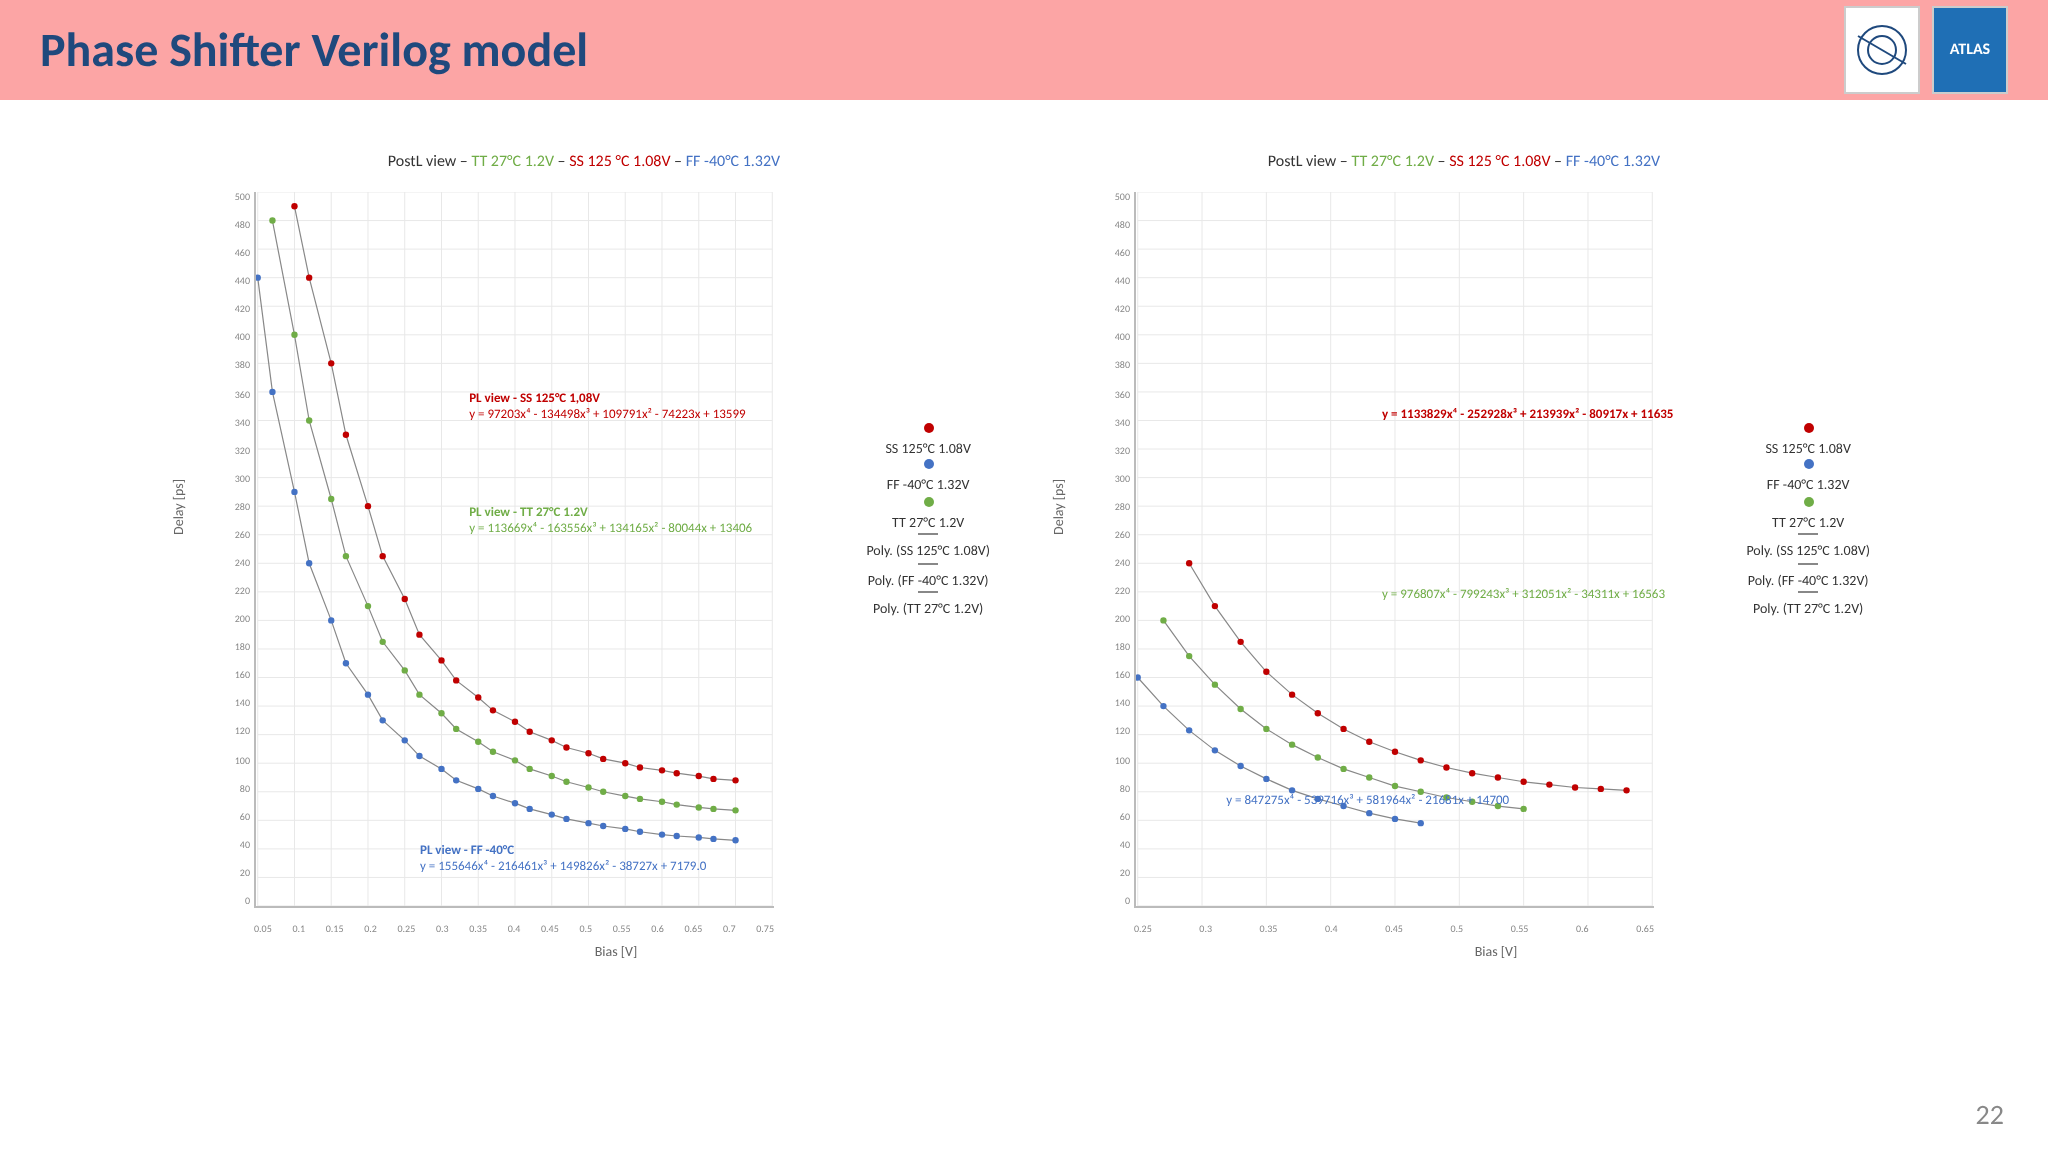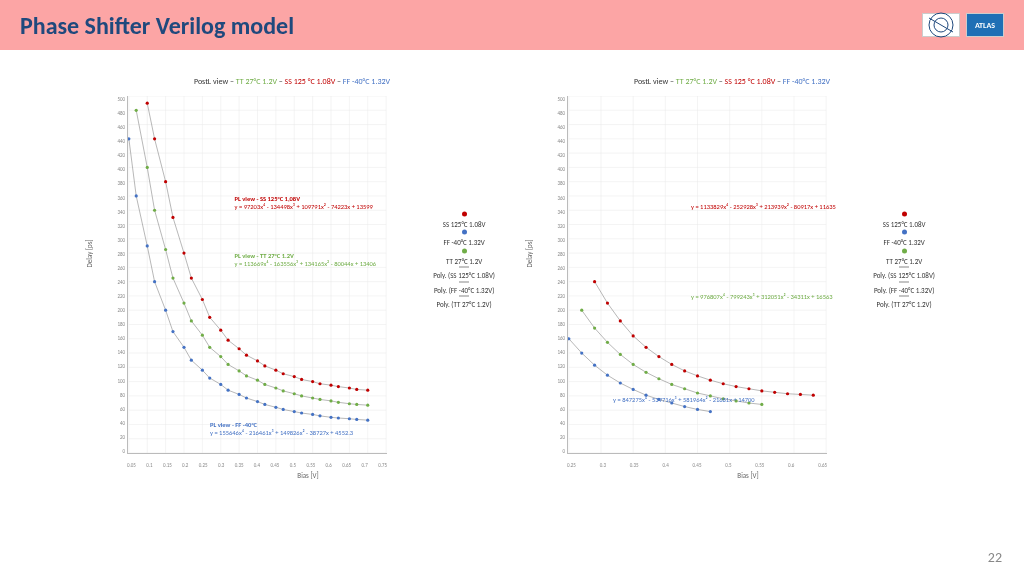--- a/index.html
+++ b/index.html
@@ -1,20 +1,20 @@
 <!DOCTYPE html>
 <html><head>
 <meta charset="utf-8">
 <style>
   * { margin:0; padding:0; box-sizing:border-box; }
   html,body { width:1024px; height:576px; font-family:Calibri,Arial,sans-serif; background:#fff; overflow:hidden; }
   .header { background:#fca5a5; height:50px; display:flex; align-items:center; padding:0 20px; justify-content:space-between; }
   .title { color:#1f497d; font-size:24px; font-weight:bold; }
   .logos { display:flex; gap:6px; }
-  .logo { width:38px; height:24px; background:#fff; border:1px solid #ccc; display:flex; align-items:center; justify-content:center; font-size:6px; color:#1f497d; font-weight:bold; text-align:center; }
+  .logo { width:38px; height:44px; background:#fff; border:1px solid #ccc; display:flex; align-items:center; justify-content:center; font-size:6px; color:#1f497d; font-weight:bold; text-align:center; }
   .body { padding:22px 35px 0; }
   .subtitle { font-size:20px; color:#222; margin-bottom:14px; }
   .charts { display:flex; gap:30px; justify-content:center; }
   .chart-box { width:410px; height:410px; border:none; position:relative; font-size:6px; color:#333; }
   .chart-title { text-align:center; font-size:8px; margin-top:4px; }
   .ct-tt { color:#70ad47; } .ct-ss { color:#c00000; } .ct-ff { color:#4472c4; } .ct-bk{color:#333}
   .plot { position:absolute; left:40px; top:24px; right:110px; bottom:28px; border-left:1px solid #bbb; border-bottom:1px solid #bbb; }
   .grid line { stroke:#e8e8e8; stroke-width:0.5; }
   .legend { position:absolute; right:2px; top:46%; transform:translateY(-50%); font-size:7px; line-height:1.5; }
   .legend div { display:flex; align-items:center; gap:3px;flex-direction:column; }
@@ -251,21 +251,21 @@
         <div class="ann" style="color: rgb(192, 0, 0); left: 36%; top: 30%;">
           <div style="font-weight: bold;">PL view - SS 125°C 1,08V</div>
           <div>y = 97203x⁴ - 134498x³ + 109791x² - 74223x + 13599</div>
         </div>
         <div class="ann" style="color: rgb(112, 173, 71); left: 36%; top: 44%;">
           <div style="font-weight: bold;">PL view - TT 27°C 1.2V</div>
           <div>y = 113669x⁴ - 163556x³ + 134165x² - 80044x + 13406</div>
         </div>
         <div class="ann" style="color: rgb(68, 114, 196); left: 30%; top: 85%;">
           <div style="font-weight: bold;">PL view - FF -40°C</div>
-          <div>y = 155646x⁴ - 216461x³ + 149826x² - 38727x + 4552.3</div>
+          <div>y = 155646x⁴ - 216461x³ + 149826x² - 38727x + 7179.0</div>
         </div>
       </div>
     <div class="chart-box" id="chart1">
         <div class="chart-title"><span class="ct-bk">PostL view – </span><span class="ct-tt">TT 27°C 1.2V</span><span class="ct-bk"> – </span><span class="ct-ss">SS 125 °C 1.08V</span><span class="ct-bk"> – </span><span class="ct-ff">FF -40°C 1.32V</span></div>
         <div class="plot"><svg width="100%" height="100%" viewBox="0 0 258 358">
             <g class="grid">
               <line x1="0" x2="258" y1="358" y2="358"></line>
               <line x1="0" x2="258" y1="343.68" y2="343.68"></line>
               <line x1="0" x2="258" y1="329.36" y2="329.36"></line>
               <line x1="0" x2="258" y1="315.04" y2="315.04"></line>
@@ -410,21 +410,21 @@
           </div>
           <div>
             <span class="lg-line"></span>
             <span>Poly. (FF -40°C 1.32V)</span>
           </div>
           <div>
             <span class="lg-line"></span>
             <span>Poly. (TT 27°C 1.2V)</span>
           </div>
         </div>
-        <div class="ann" style="color: rgb(192, 0, 0); left: 40%; top: 32%;">
+        <div class="ann" style="color: rgb(192, 0, 0); left: 40%; top: 32%; font-weight: bold;">
           <div>y = 1133829x⁴ - 252928x³ + 213939x² - 80917x + 11635</div>
         </div>
         <div class="ann" style="color: rgb(112, 173, 71); left: 40%; top: 54%;">
           <div>y = 976807x⁴ - 799243x³ + 312051x² - 34311x + 16563</div>
         </div>
         <div class="ann" style="color: rgb(68, 114, 196); left: 21%; top: 79%;">
           <div>y = 847275x⁴ - 539716x³ + 581964x² - 21681x + 14700</div>
         </div>
       </div>
   </div>

